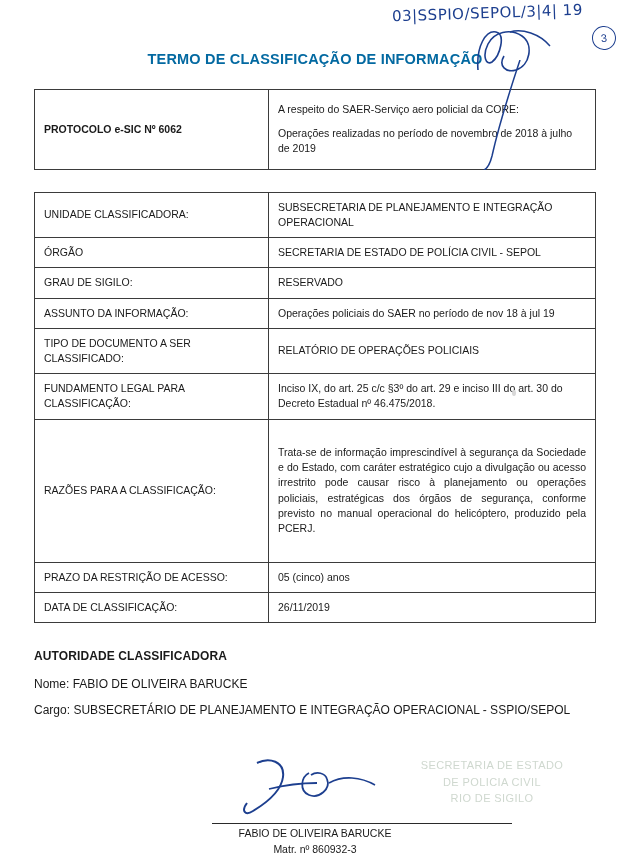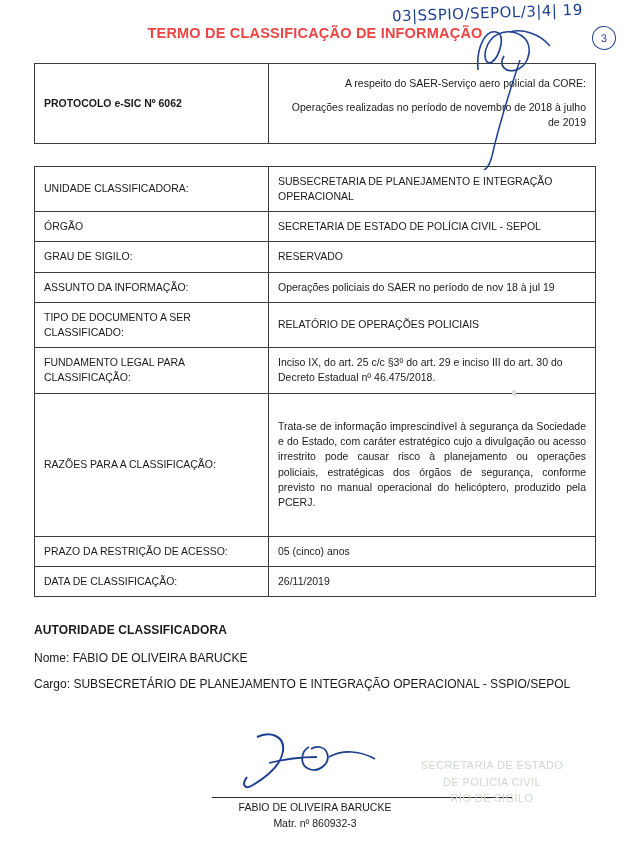--- a/index.html
+++ b/index.html
@@ -60,26 +60,26 @@
   .hw-longline {
     position: absolute;
     top: 60px;
     left: 480px;
     width: 60px;
     height: 110px;
   }
 
   h1.doc-title {
     margin: 0;
-    padding-top: 25px;
+    padding-top: 51px;
     text-align: center;
     font-size: 14.5px;
     font-weight: bold;
     letter-spacing: 0.2px;
-    color: #ef4444;
+    color: #0369a1;
   }
 
   table {
     border-collapse: collapse;
     width: 100%;
     table-layout: fixed;
   }
   .tbl-protocolo {
     margin-top: 22px;
   }
@@ -95,21 +95,20 @@
   }
   td.label {
     width: 215px;
   }
   td.label-bold {
     font-weight: bold;
     font-size: 10.5px;
   }
   .cell-two-lines p {
     margin: 0 0 9px 0;
-    text-align: right;
   }
   .cell-two-lines p:last-child {
     margin-bottom: 0;
   }
   td.justify {
     text-align: justify;
   }
   .tall {
     height: 128px;
   }

